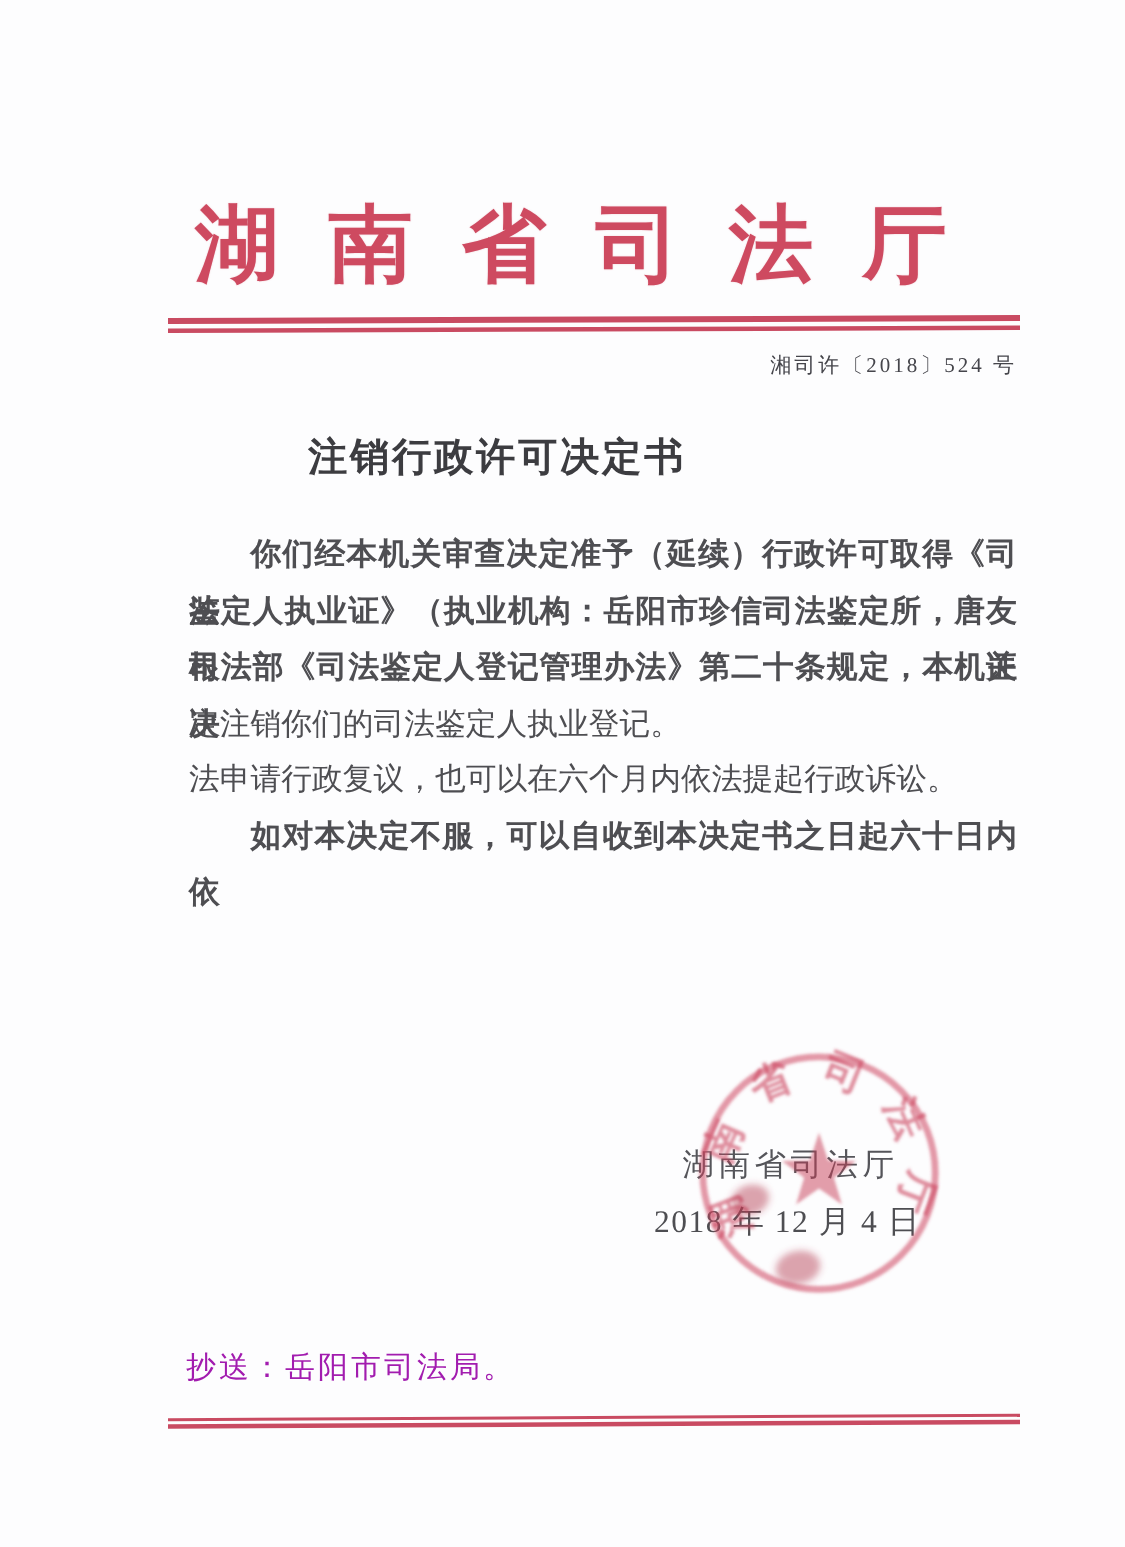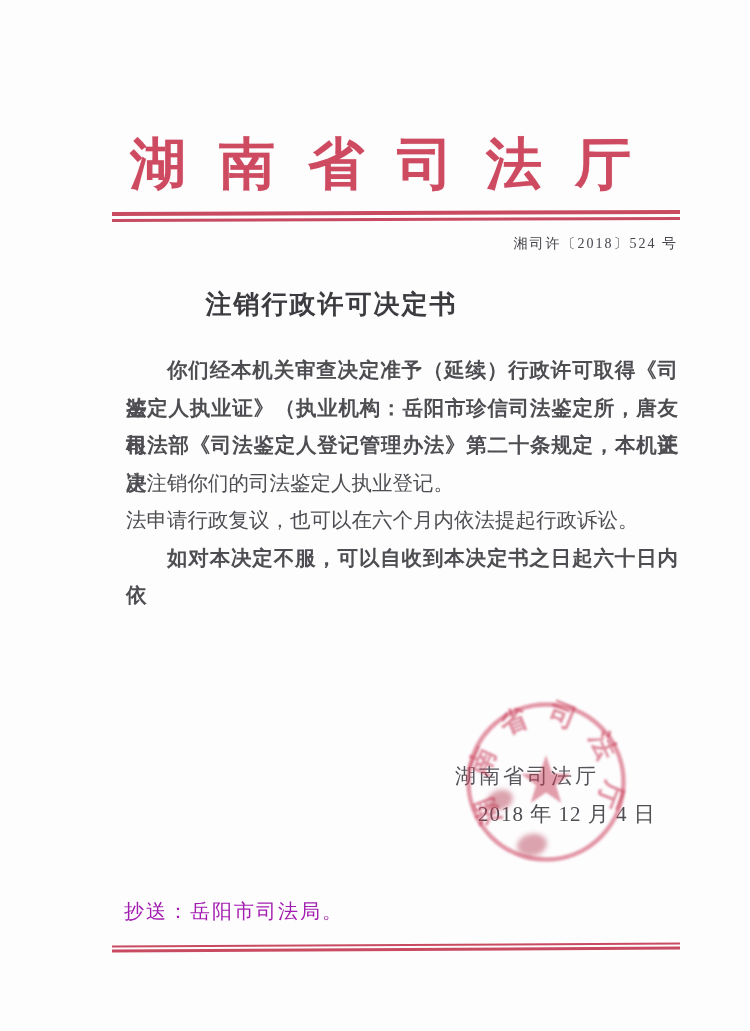--- a/index.html
+++ b/index.html
@@ -41,21 +41,21 @@
   }
   .bline{height:37.5px;line-height:37.5px;white-space:nowrap;}
   .bline.stretch{text-align:justify;text-align-last:justify;white-space:normal;font-weight:bold;}
   .bline.indent{text-indent:41px;}
   .sig-agency{
     position:absolute;left:455px;top:762px;
     font-size:21px;color:#55555a;letter-spacing:3px;white-space:nowrap;
   }
   .sig-date{
     position:absolute;left:436px;top:800px;
-    font-size:21px;color:#4e4e52;letter-spacing:1px;white-space:nowrap;margin-left:42px;
+    font-size:21px;color:#4e4e52;letter-spacing:1px;white-space:nowrap;
   }
   .seal{
     position:absolute;left:460px;top:696px;width:172px;height:172px;
     pointer-events:none;
   }
   .cc-line{
     position:absolute;left:124px;top:898px;
     font-size:20px;color:#a21caf;letter-spacing:2px;white-space:nowrap;
   }
 </style>

